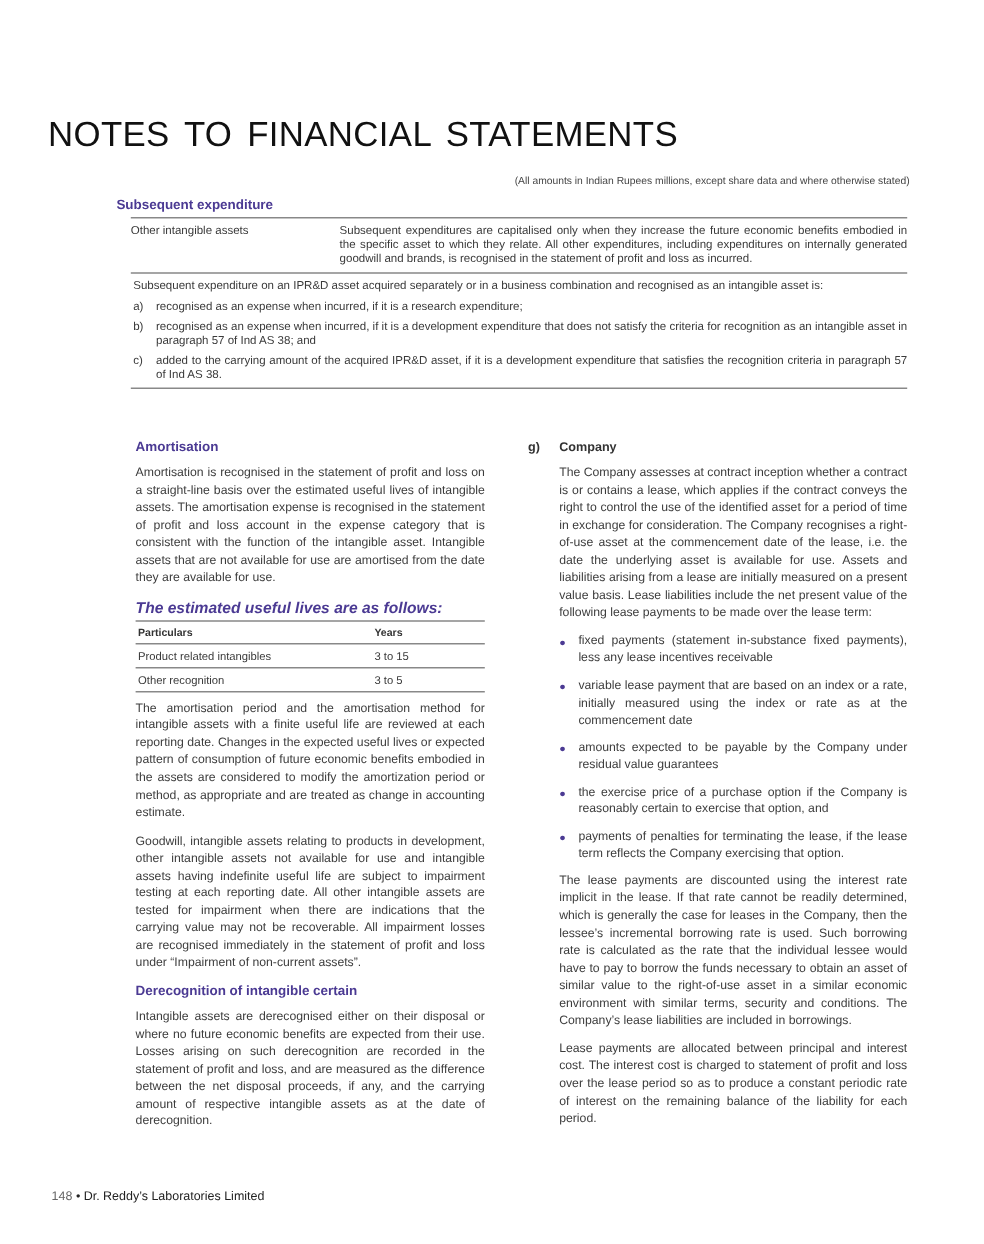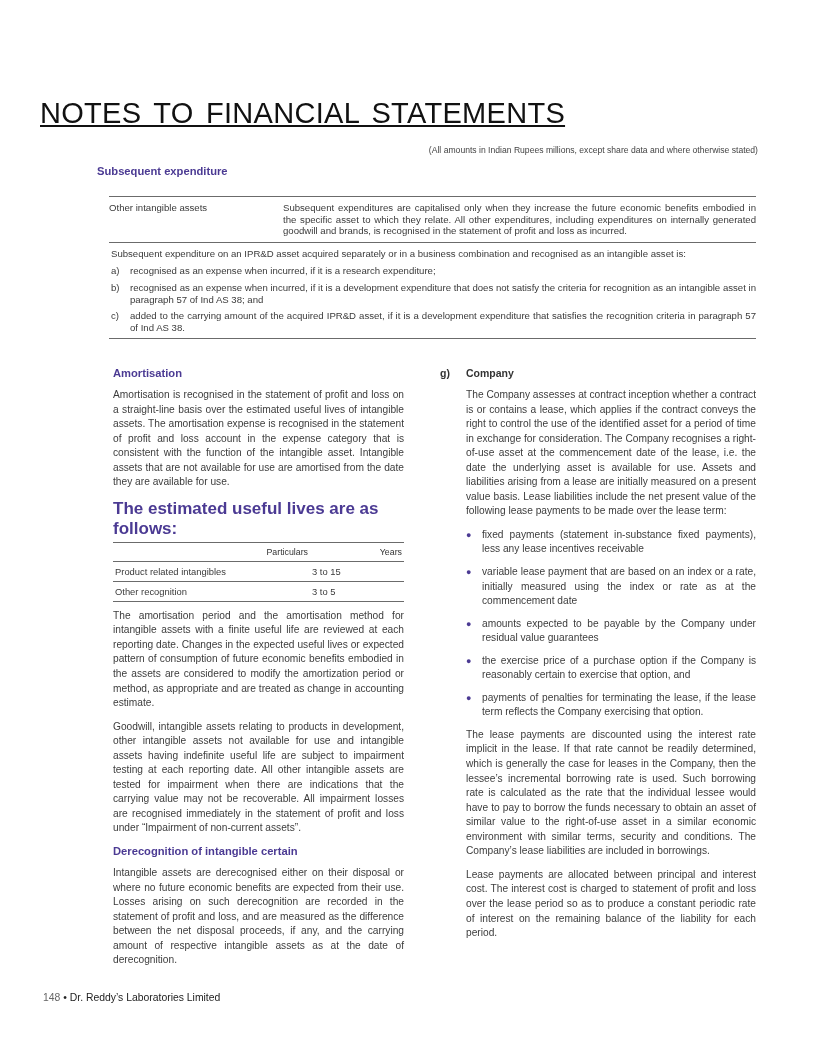--- a/index.html
+++ b/index.html
@@ -5,56 +5,55 @@
   html, body { margin: 0; padding: 0; background: #ffffff; }
   body {
     width: 820px; height: 1037px; position: relative; overflow: hidden;
     font-family: "Liberation Sans", sans-serif; color: #3a3a3a;
   }
   .page-title {
     position: absolute; left: 40px; top: 78px;
     font-family: "Liberation Sans", sans-serif;
     font-size: 29px; letter-spacing: 0.3px; color: #111111; font-weight: normal;
     word-spacing: 4px;
-    text-decoration: underline;
   }
   .amounts-note {
     position: absolute; right: 62px; top: 145px;
     font-size: 8.6px; color: #444;
   }
   .section-heading {
     font-size: 11.2px; font-weight: bold; color: #4b3a93;
   }
   .subexp-heading { position: absolute; left: 97px; top: 165px; }
   .subexp-table {
-    position: absolute; left: 109px; top: 196px; width: 647px;
+    position: absolute; left: 109px; top: 181px; width: 647px;
     border-top: 1.5px solid #6b6b6b;
   }
   .subexp-row {
     display: flex; border-bottom: 1.5px solid #6b6b6b; padding: 5px 0 5px 0;
     font-size: 9.6px; line-height: 11.6px;
   }
   .subexp-row .left { width: 172px; padding-right: 6px; text-align: justify; box-sizing: border-box; }
   .subexp-row .right { flex: 1; text-align: justify; padding-left: 2px; }
   .subexp-row .right p { margin: 0; }
   .alpha-list { margin: 6px 0 0 0; padding: 0; list-style: none; }
   .alpha-list li { display: flex; margin-bottom: 5px; }
   .alpha-list .marker { width: 19px; flex: none; }
   .alpha-list .text { flex: 1; text-align: justify; }
 
   .col-left { position: absolute; left: 113px; top: 367px; width: 291px; }
   .col-right { position: absolute; left: 466px; top: 367px; width: 290px; }
   .para {
     font-size: 10.2px; line-height: 14.55px; text-align: justify; margin: 0 0 9px 0; color: #3c3c3c;
   }
   .col-left .section-heading { margin: 0 0 9px 0; }
-  .lives-heading { font-size: 17px; font-weight: bold; color: #4b3a93; margin: 0 0 3px 0; }
+  .lives-heading { font-size: 13px; font-weight: bold; color: #4b3a93; margin: 0 0 3px 0; font-style: italic; }
   .lives-table { width: 100%; border-collapse: collapse; font-size: 9.4px; margin-bottom: 7px; }
   .lives-table th, .lives-table td { text-align: left; padding: 4px 2px 4px 2px; }
-  .lives-table th { font-weight: normal; font-size: 8.8px; color: #333; border-top: 1.5px solid #6b6b6b; border-bottom: 1.5px solid #6b6b6b; text-align: right; }
+  .lives-table th { font-weight: bold; font-size: 8.8px; color: #333; border-top: 1.5px solid #6b6b6b; border-bottom: 1.5px solid #6b6b6b; }
   .lives-table td { border-bottom: 1.5px solid #6b6b6b; }
   .lives-table .yrs { width: 90px; }
   .g-marker { position: absolute; left: 440px; top: 367px; font-size: 10.5px; font-weight: bold; color: #333; }
   .leases-heading { font-size: 10.5px; font-weight: bold; color: #333; margin: 0 0 9px 0; }
   .bullets { list-style: none; margin: 0 0 6px 0; padding: 0; }
   .bullets li { display: flex; font-size: 10.2px; line-height: 14.55px; margin-bottom: 8px; color: #3c3c3c; }
   .bullets .dot { width: 16px; flex: none; color: #4b3a93; font-size: 9px; }
   .bullets .text { flex: 1; text-align: justify; }
   .footer { position: absolute; left: 43px; top: 992px; font-size: 10.4px; color: #222; }
   .footer .pg { color: #666; }

